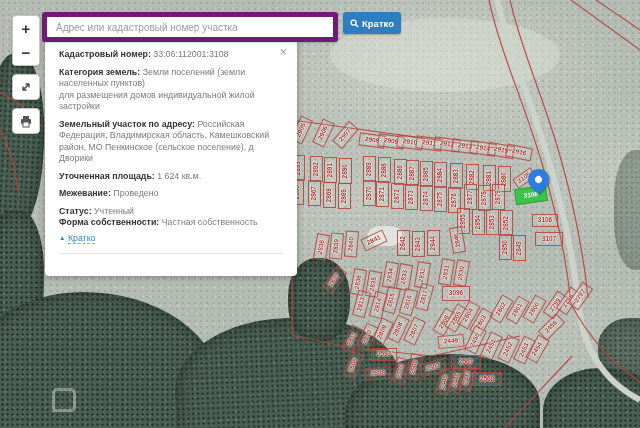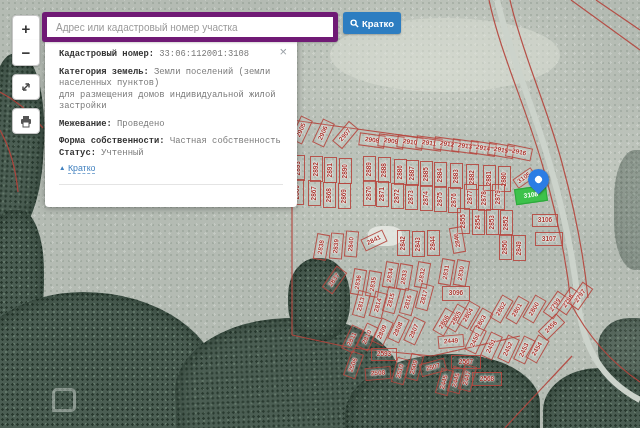--- a/index.html
+++ b/index.html
@@ -72,21 +72,21 @@
   .find-btn{margin-left:5px;width:58px;height:22px;background:#2d7dc1;color:#fff;border:none;
     border-radius:3px;font-size:9.5px;font-weight:bold;font-family:inherit;display:flex;
     align-items:center;justify-content:center;gap:3px;cursor:pointer;
     box-shadow:0 1px 2px rgba(0,0,0,.25);}
 
   
   .popup{position:absolute;left:45px;top:38px;width:252px;background:#fff;border-radius:4px;
     box-shadow:0 1px 6px rgba(0,0,0,.35);padding:11px 14px 12px;box-sizing:border-box;
     font-size:8.8px;line-height:11.5px;color:#7a7a7a;z-index:9;}
   .popup .lbl{color:#333;font-weight:bold;}
-  .popup .row{margin-bottom:6px;font-family:Liberation Mono, monospace;}
+  .popup .row{margin-bottom:6px;}
   .popup .row.tight{margin-bottom:0;}
   .close{position:absolute;right:10px;top:7px;font-size:13px;color:#9aa0a6;cursor:pointer;
     line-height:13px;}
   .link{color:#4080bf;text-decoration:none;cursor:pointer;}
   .sel{background:#2e7cd6;color:#fff;padding:0 1px;}
   .collapse{color:#4080bf;margin-top:3px;cursor:pointer;}
   .collapse .tri{font-size:6.5px;vertical-align:1px;}
   .collapse .dash{border-bottom:1px dashed rgba(64,128,191,.65);}
   .popup hr{border:none;border-top:1px solid #e4e4e4;margin:9px 0 10px;}
   .docs-btn{display:block;margin:0 auto;width:198px;height:25px;background:#57ad4c;color:#fff;
@@ -493,34 +493,42 @@
       <span class="lbl">Кадастровый номер:</span>
       <span>33:06:112001:3108</span>
     </div>
 
     <div class="row">
       <span class="lbl">Категория земель:</span>
       <span>Земли поселений (земли населенных пунктов)</span>
       <div>для размещения домов индивидуальной жилой застройки</div>
     </div>
 
-
+    <div class="row">
+      <span class="lbl">Земельный участок по адресу:</span>
+      <span>Российская Федерация, Владимирская область, Камешковский район, МО Пенкинское (сельское поселение), д Дворики</span>
+    </div>
+
+    <div class="row">
+      <span class="lbl">Уточненная площадь:</span>
+      <span>1 624 кв.м.</span>
+    </div>
 
     <div class="row">
       <span class="lbl">Межевание:</span>
       <span>Проведено</span>
     </div>
 
     <div class="row tight">
+      <span class="lbl">Статус:</span>
+      <span>Учтенный</span>
+    </div>
+    <div class="row tight">
       <span class="lbl">Форма собственности:</span>
       <span>Частная собственность</span>
-    </div>
-    <div class="row tight">
-      <span class="lbl">Статус:</span>
-      <span>Учтенный</span>
     </div>
 
     <div class="collapse">
       <span class="tri">▲</span>
       <span class="dash">Кратко</span>
     </div>
 
     <hr>
 
   </div>

